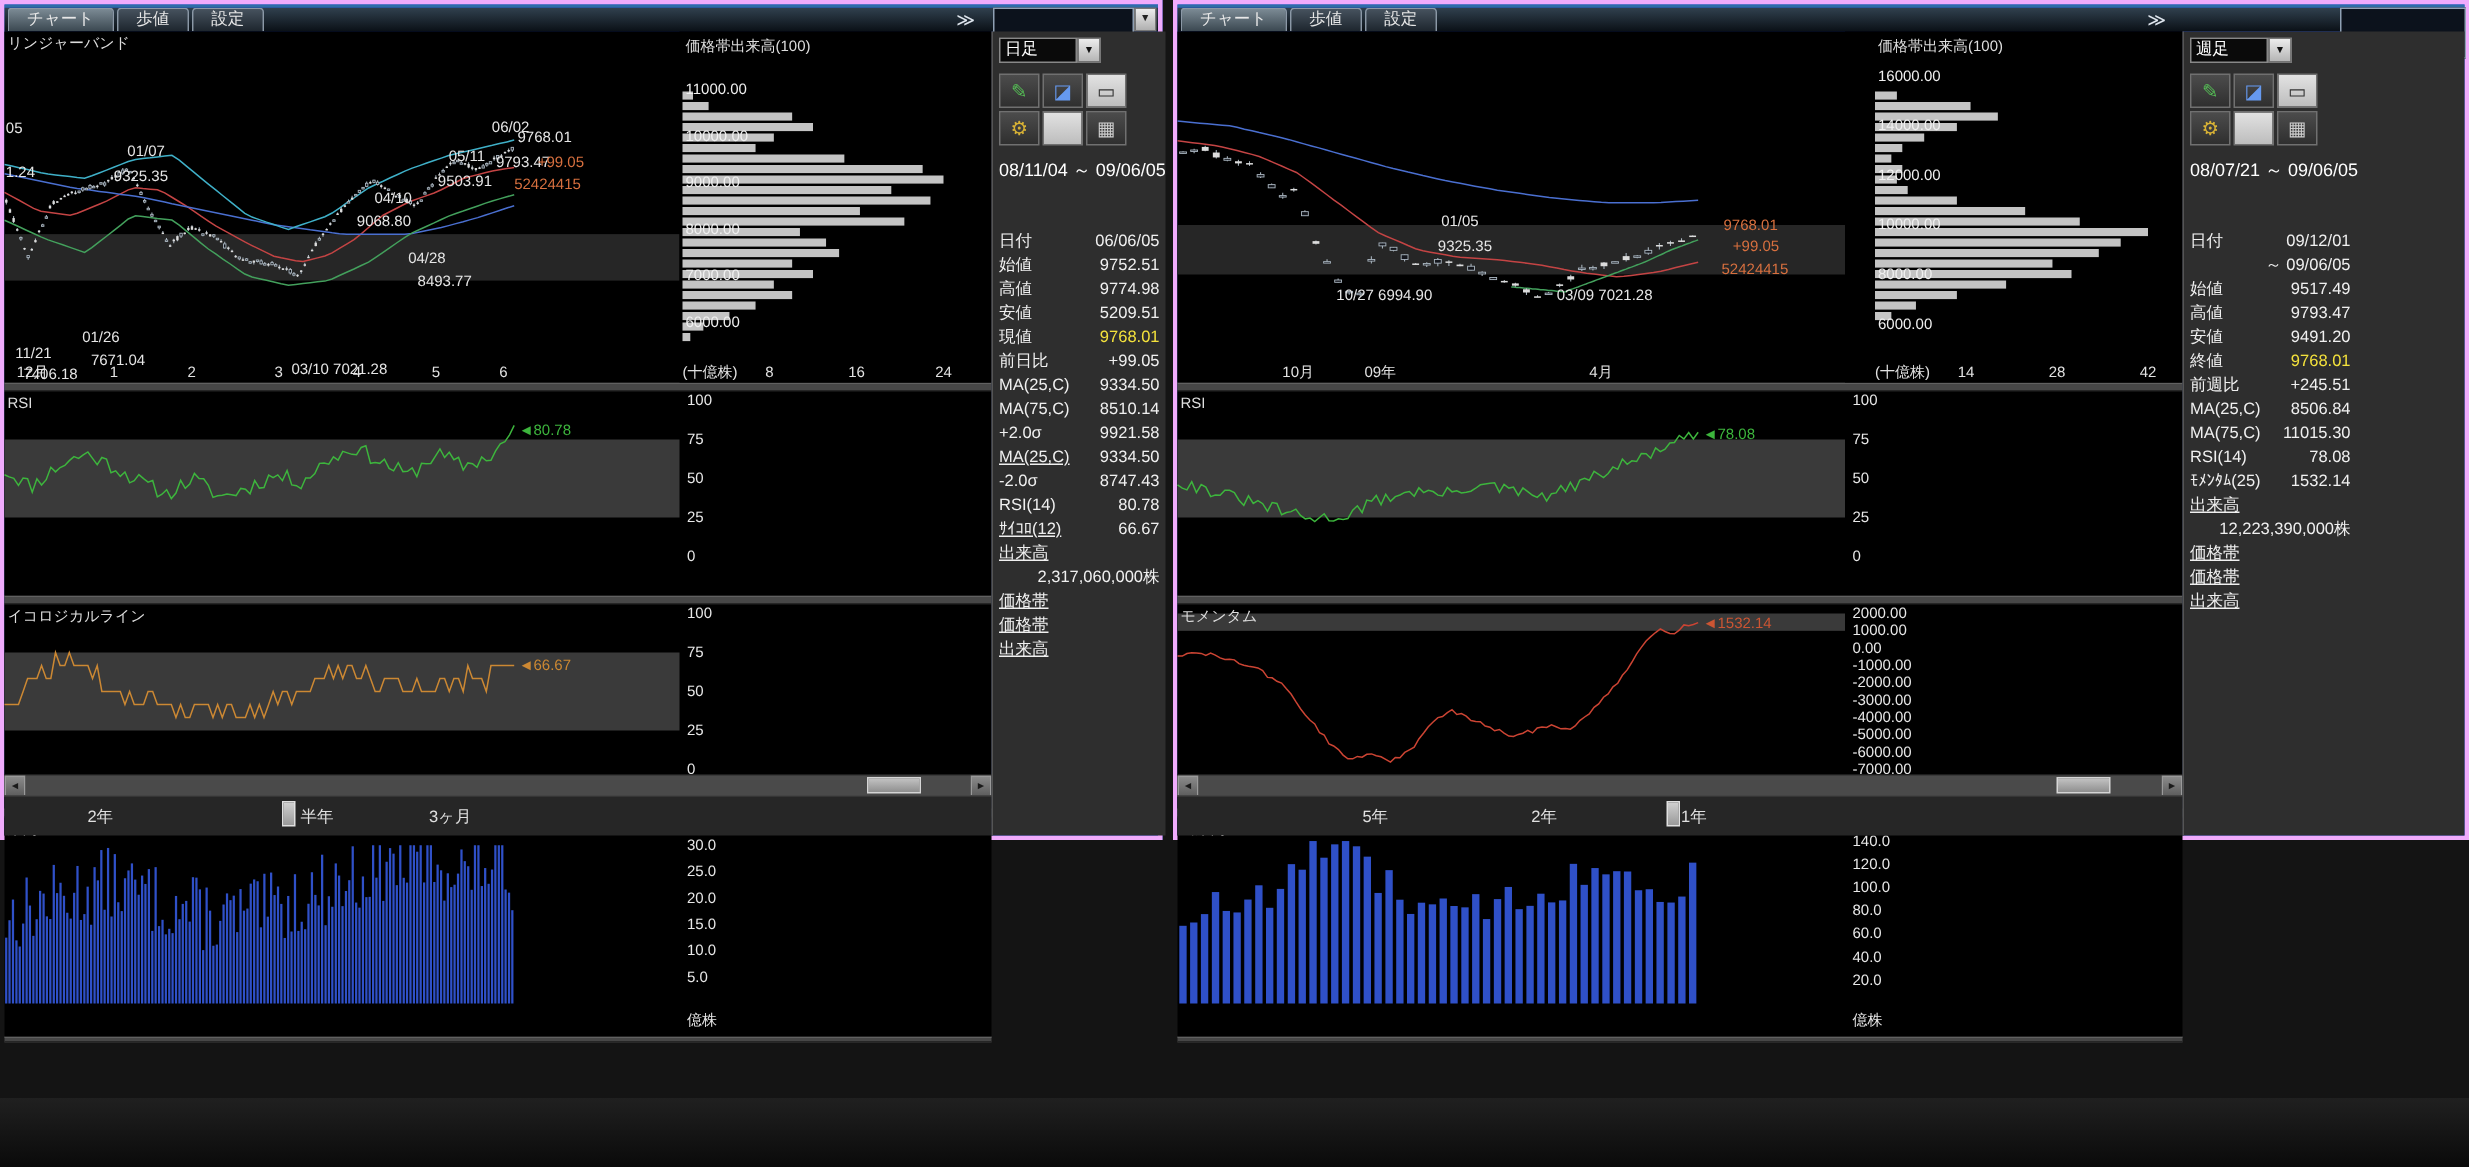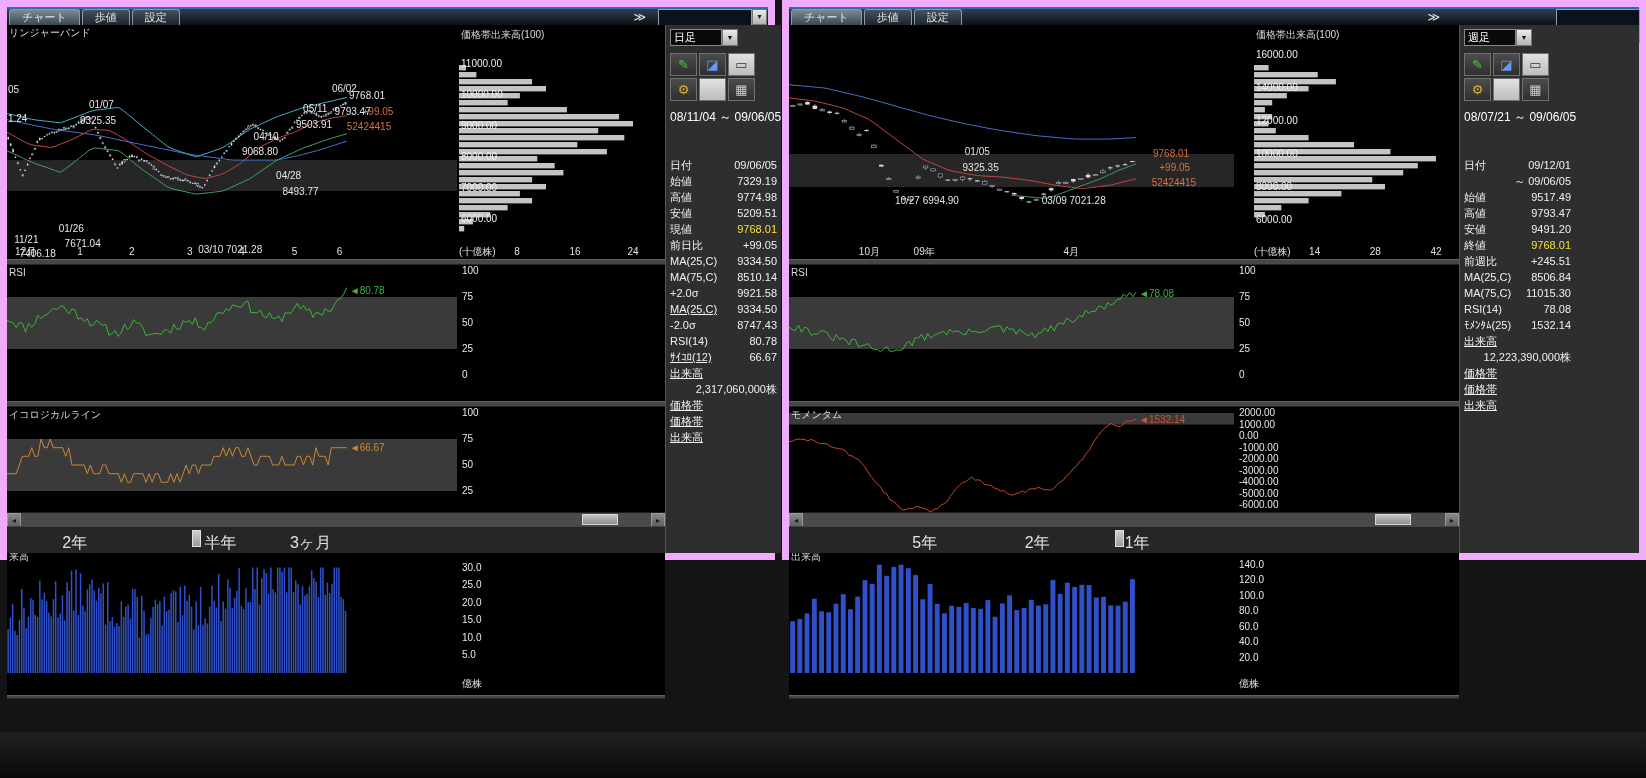--- a/index.html
+++ b/index.html
@@ -1,17 +1,17 @@
 <!DOCTYPE html>
 <html><head>
 <meta charset="utf-8">
 <style>
   html,body{margin:0;padding:0;background:#0d0d0d;font-family:"Liberation Sans","DejaVu Sans",sans-serif;}
   #app{position:relative;width:1646px;height:778px;background:#141414;overflow:hidden;}
-  .window{position:absolute;top:0;height:560px;background:#1d4ed8;border:7px solid #f0abfc;box-sizing:border-box;}
+  .window{position:absolute;top:0;height:560px;background:#1d4ed8;border:3px solid #f0abfc;box-sizing:border-box;}
   .titlebar{position:relative;height:18px;background:linear-gradient(#31414f,#0a1016);border-top:2px solid #2e6da8;box-sizing:border-box;}
   .tabs{position:absolute;left:2px;top:0;display:flex;gap:2px;height:16px;}
   .tab{height:15px;line-height:15px;padding:0 12px;font-size:11px;color:#e8e8e8;background:linear-gradient(#46525e,#1d252d);border:1px solid #8b98a6;border-bottom:none;border-radius:3px 3px 0 0;cursor:default;}
   .tab.active{background:linear-gradient(#7b8a94,#3a4750);}
   .expand{position:absolute;top:1px;color:#dfe6ee;font-size:12px;}
   .symbolbox{position:absolute;top:0;height:16px;display:flex;}
   .symfield{background:#0c121c;border:1px solid #8fa0b4;color:#fff;font-size:11px;line-height:14px;padding:16px 3px;box-sizing:border-box;height:16px;white-space:nowrap;overflow:hidden;}
   .symbtn{width:15px;height:16px;background:linear-gradient(#ececec,#b0b0b0);border:1px solid #777;box-sizing:border-box;color:#222;font-size:7px;text-align:center;line-height:14px;}
   .wbody{position:absolute;top:18px;bottom:0;left:0;right:0;display:flex;}
   .chartcol{position:relative;background:#000;flex:0 0 auto;}
@@ -20,21 +20,21 @@
   .pane{position:relative;background:#000;overflow:visible;}
   .pane > svg, .histpane > svg{position:absolute;left:0;top:0;width:100%;height:100%;overflow:visible;font-family:inherit;}
   .pdiv{height:6px;background:#474747;border-top:1px solid #616161;border-bottom:1px solid #262626;box-sizing:border-box;}
   .pdiv.thin{height:4px;}
   .histpane{position:absolute;top:0;right:0;height:100%;background:#000;}
   .hscroll{position:absolute;left:0;bottom:26px;height:14px;display:flex;background:#3a3a3a;border-top:1px solid #1d1d1d;}
   .sarr{width:14px;height:14px;background:linear-gradient(#8a8a8a,#5f5f5f);color:#1a1a1a;font-size:7px;line-height:14px;text-align:center;border:1px solid #9a9a9a;box-sizing:border-box;}
   .strack{flex:1;position:relative;background:#4a4a4a;}
   .sthumb{position:absolute;top:1px;height:11px;width:36px;background:linear-gradient(#c2c2c2,#8f8f8f);border:1px solid #d5d5d5;box-sizing:border-box;}
   .periodbar{position:absolute;left:0;bottom:0;height:26px;background:#262626;border-top:1px solid #444;}
-  .plabel{position:absolute;top:6px;font-size:16px;color:#e0e0e0;white-space:nowrap;}
+  .plabel{position:absolute;top:6px;font-size:11px;color:#e0e0e0;white-space:nowrap;}
   .pthumb{position:absolute;top:3px;width:9px;height:17px;background:linear-gradient(#d0d0d0,#9a9a9a);border:1px solid #e0e0e0;box-sizing:border-box;}
   .combo{position:absolute;left:4px;top:4px;display:flex;}
   .combofield{width:52px;height:17px;background:#0a0a0a;border:1px solid #888;color:#fff;font-size:11px;line-height:15px;padding:0 3px;box-sizing:border-box;}
   .combobtn{width:16px;height:17px;background:linear-gradient(#ececec,#b4b4b4);border:1px solid #777;box-sizing:border-box;color:#111;font-size:7px;line-height:15px;text-align:center;}
   .tools{position:absolute;left:4px;top:28px;display:grid;grid-template-columns:repeat(3,27px);grid-auto-rows:23px;gap:2px;}
   .tool{background:linear-gradient(#4c4c4c,#2f2f2f);border:1px solid #707070;box-sizing:border-box;font-size:13px;text-align:center;line-height:21px;color:#ccc;cursor:default;}
   .tool.light{background:linear-gradient(#e2e2e2,#bdbdbd);}
   .daterange{position:absolute;left:4px;top:84px;font-size:12px;color:#fff;white-space:nowrap;}
   .rows{position:absolute;left:0;top:101px;right:0;margin-top:31px;}
   .inforow{display:flex;justify-content:space-between;padding:0 4px;height:16px;line-height:16px;font-size:11px;color:#f0f0f0;white-space:nowrap;}
@@ -636,25 +636,25 @@
               <div class="tool" style="color: rgb(102, 153, 238);">◪</div>
               <div class="tool light" style="color: rgb(51, 51, 51);">▭</div>
               <div class="tool" style="color: rgb(216, 178, 53);">⚙</div>
               <div class="tool light" style="color: rgb(51, 51, 51);"></div>
               <div class="tool" style="color: rgb(204, 204, 204);">▦</div>
             </div>
           <div class="daterange">08/11/04 ～ 09/06/05</div>
           <div class="rows">
               <div class="inforow">
                 <span class="lbl">日付</span>
-                <span class="val">09/06/05</span>
+                <span class="val">06/06/05</span>
               </div>
               <div class="inforow">
                 <span class="lbl">始値</span>
-                <span class="val">7329.19</span>
+                <span class="val">9752.51</span>
               </div>
               <div class="inforow">
                 <span class="lbl">高値</span>
                 <span class="val">9774.98</span>
               </div>
               <div class="inforow">
                 <span class="lbl">安値</span>
                 <span class="val">5209.51</span>
               </div>
               <div class="inforow hl">

